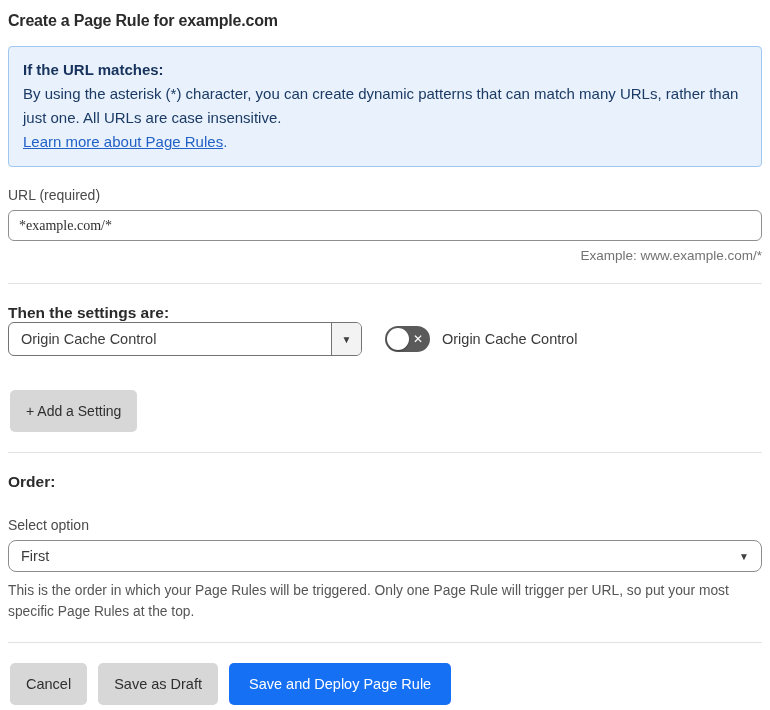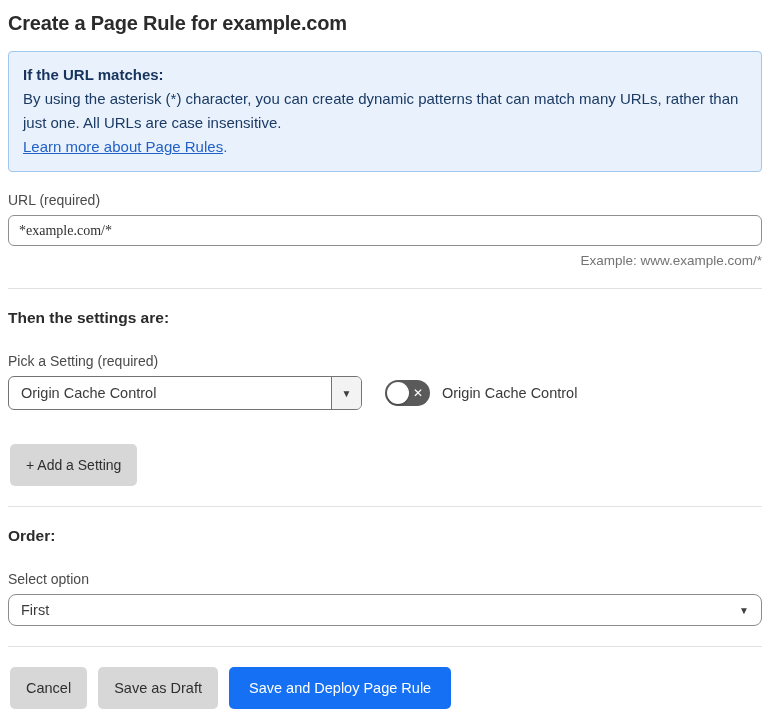--- a/index.html
+++ b/index.html
@@ -5,21 +5,21 @@
   * { box-sizing: border-box; margin: 0; padding: 0; }
   html, body { width: 770px; height: 710px; background: #ffffff; }
   body {
     font-family: "Liberation Sans", sans-serif;
     color: #2f2f2f;
     position: relative;
   }
   .container { padding: 8px; }
 
   .page-title {
-    font-size: 20px;
+    font-size: 16px;
     font-weight: 700;
     color: #2b2b2b;
     margin: 4px 0 16px 0;
     letter-spacing: -0.2px;
   }
 
   
   .info-box {
     background: #e9f2fc;
     border: 1px solid #9fc7ef;
@@ -221,21 +221,20 @@
   </div>
 
   <div class="field-label">URL (required)</div>
   <input class="text-input" type="text" value="*example.com/*" style="">
   <div class="helper-text">Example: www.example.com/*</div>
 
   <hr class="divider">
 
   <div class="section-heading">Then the settings are:</div>
 
-  <div class="field-label picker-label">Pick a Setting (required)</div>
 
   <div class="setting-row">
     <div class="dropdown">
       <div class="dropdown-value">Origin Cache Control</div>
       <div class="dropdown-arrow">
           <span>▼</span>
         </div>
     </div>
 
     <div class="toggle-wrap">
@@ -253,20 +252,21 @@
 
   <div class="section-heading">Order:</div>
 
   <div class="field-label order-label">Select option</div>
 
   <div class="select">
     <span>First</span>
     <span class="select-caret">▼</span>
   </div>
 
+  <div class="order-help">This is the order in which your Page Rules will be triggered. Only one Page Rule will trigger per URL, so put your most specific Page Rules at the top.</div>
 
   <hr class="divider">
 
   <div class="footer-actions">
     <button class="btn">Cancel</button>
     <button class="btn">Save as Draft</button>
     <button class="btn btn-primary">Save and Deploy Page Rule</button>
   </div>
 
 </div>

